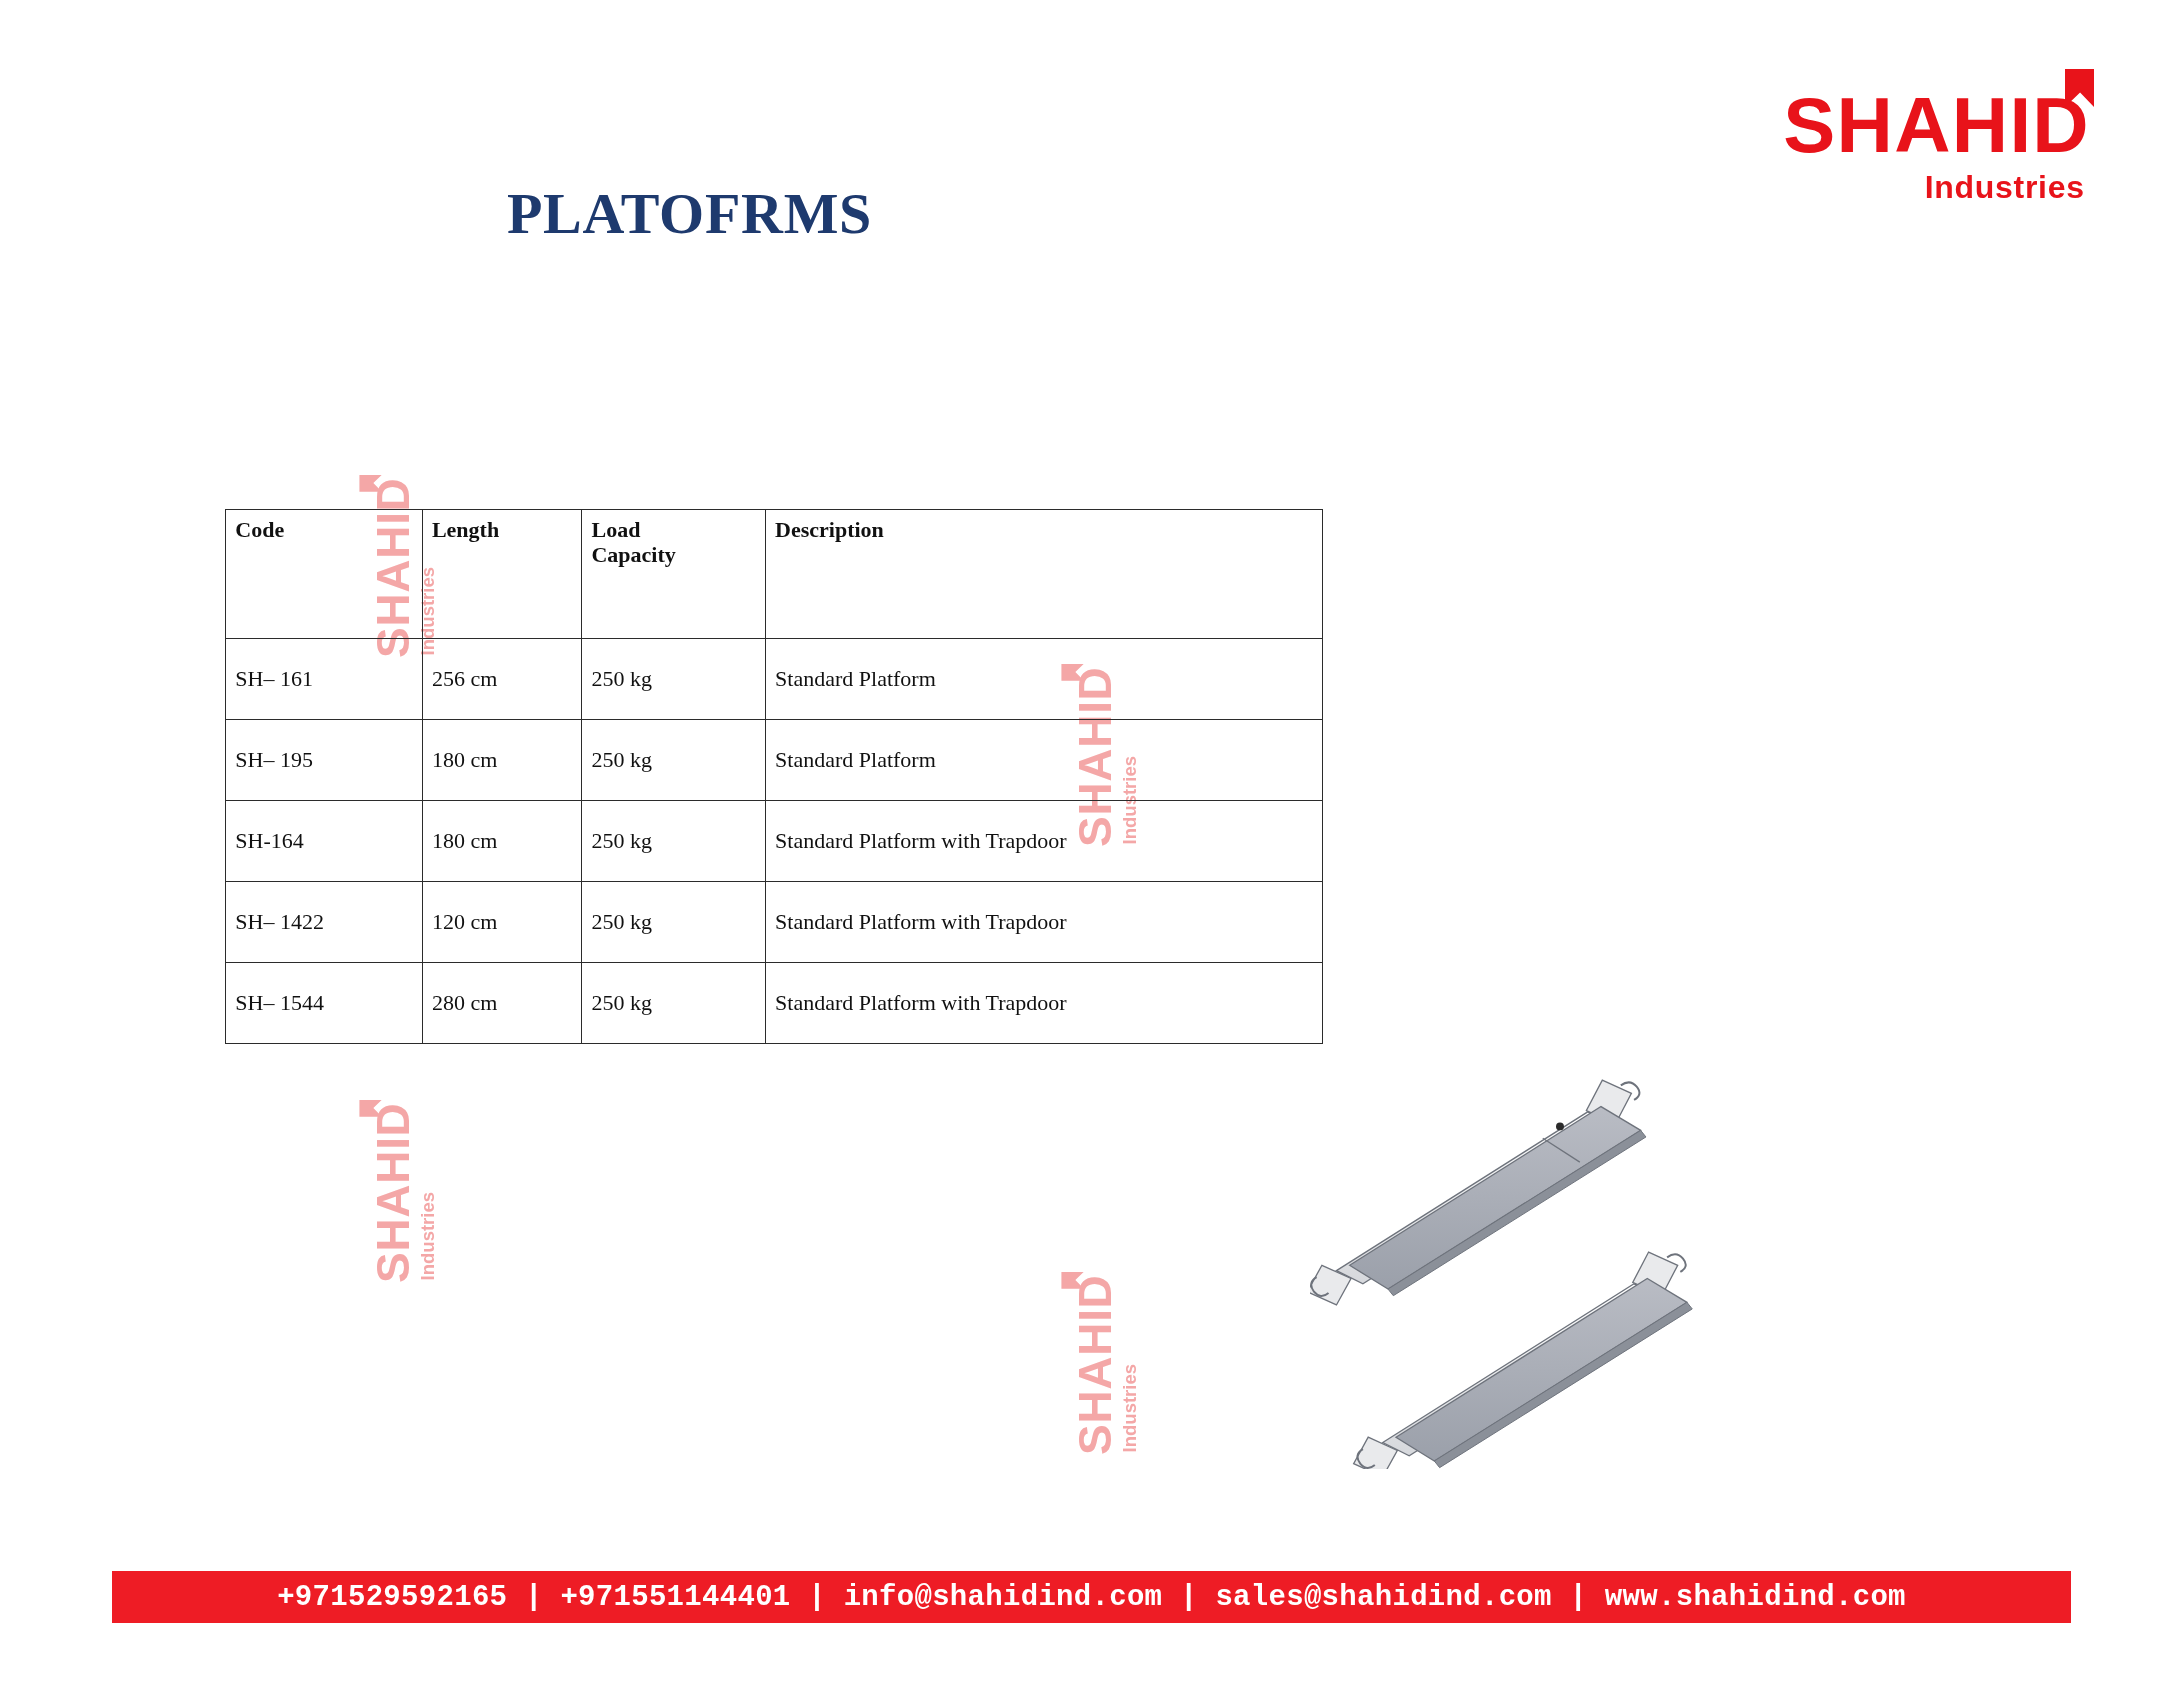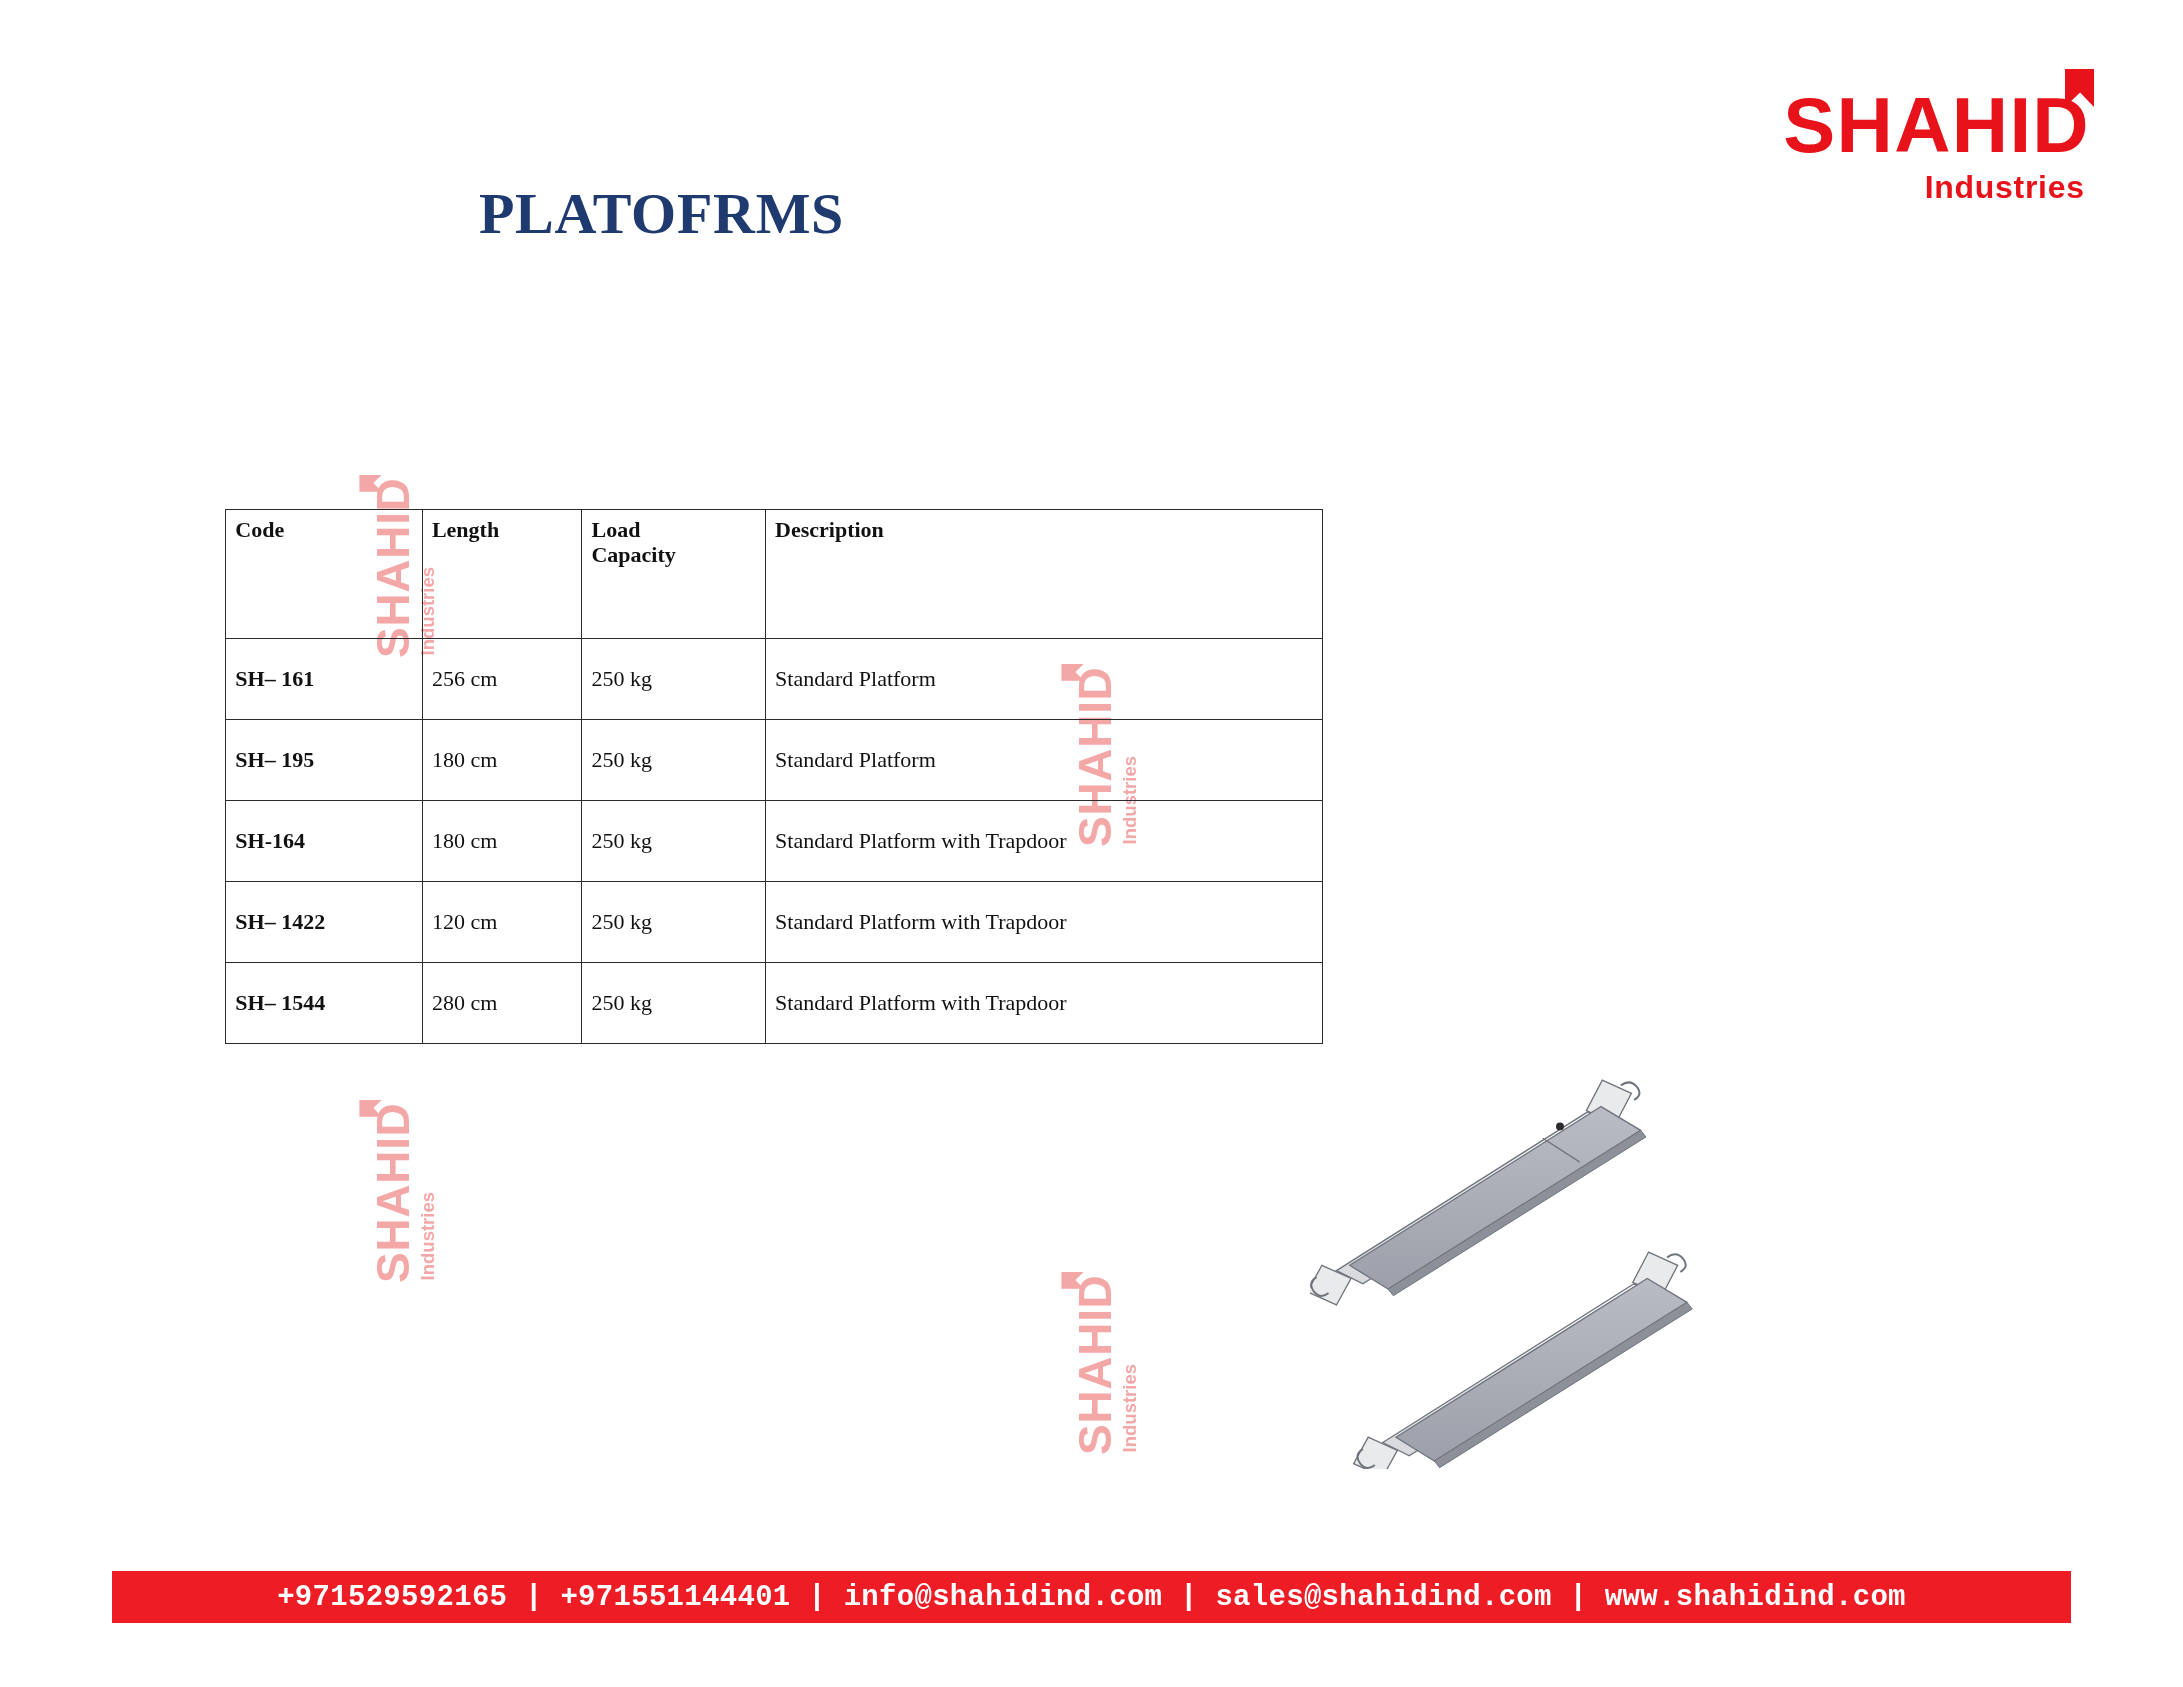--- a/index.html
+++ b/index.html
@@ -57,20 +57,21 @@
     position: absolute;
     top: 180px;
     left: 0;
     width: 1323px;
     text-align: center;
     font-family: "Liberation Serif", serif;
     font-weight: bold;
     font-size: 58px;
     color: #1e3a6e;
     letter-spacing: 0.7px;
+    padding-left: 28px;
   }
 
   
   .table-wrap {
     position: absolute;
     left: 225px;
     top: 509px;
     width: 1098px;
   }
   table.spec {
@@ -98,21 +99,21 @@
   table.spec td {
     height: 64px;
     vertical-align: middle;
   }
   .col-code   { width: 177px; }
   .col-length { width: 140px; }
   .col-load   { width: 164px; }
   .col-desc   { width: auto; }
 
   td.code {
-    font-weight: bold;
+    font-weight: normal;
     color: #1e3a6e;
   }
 
   
   .wm {
     position: absolute;
     user-select: none;
     pointer-events: none;
     color: #f4a7a7;
     font-family: "Liberation Sans", sans-serif;

